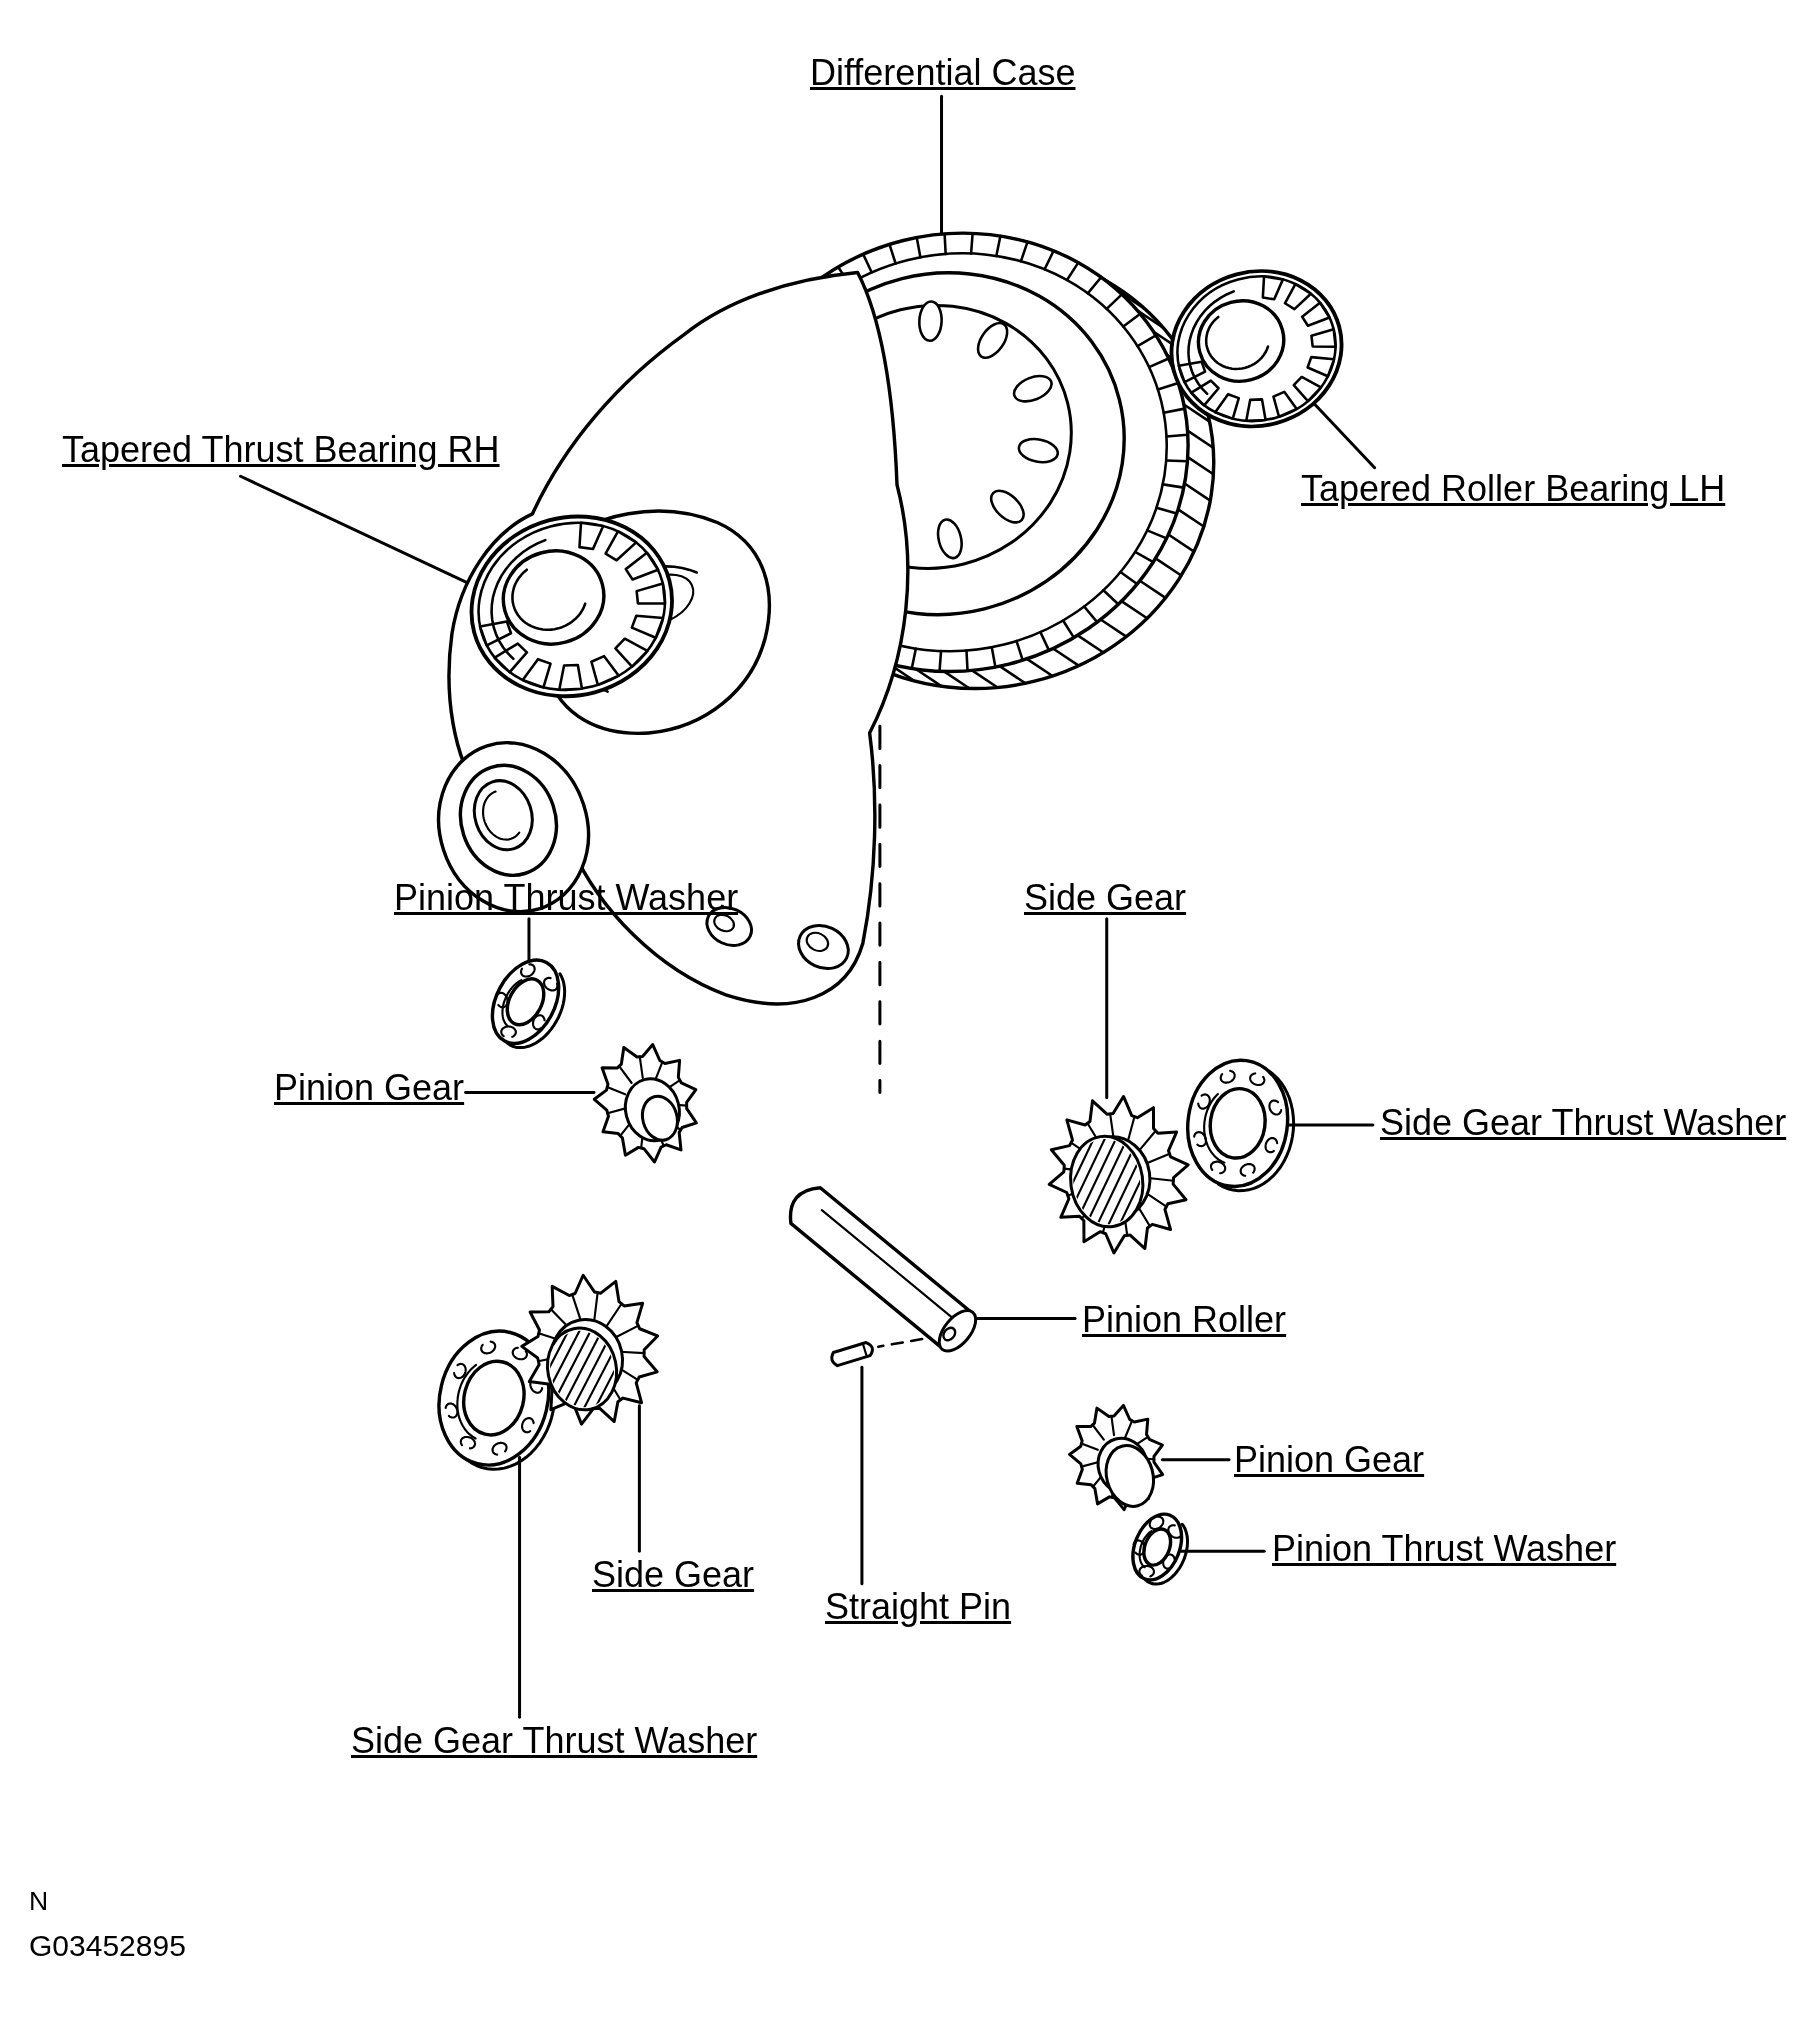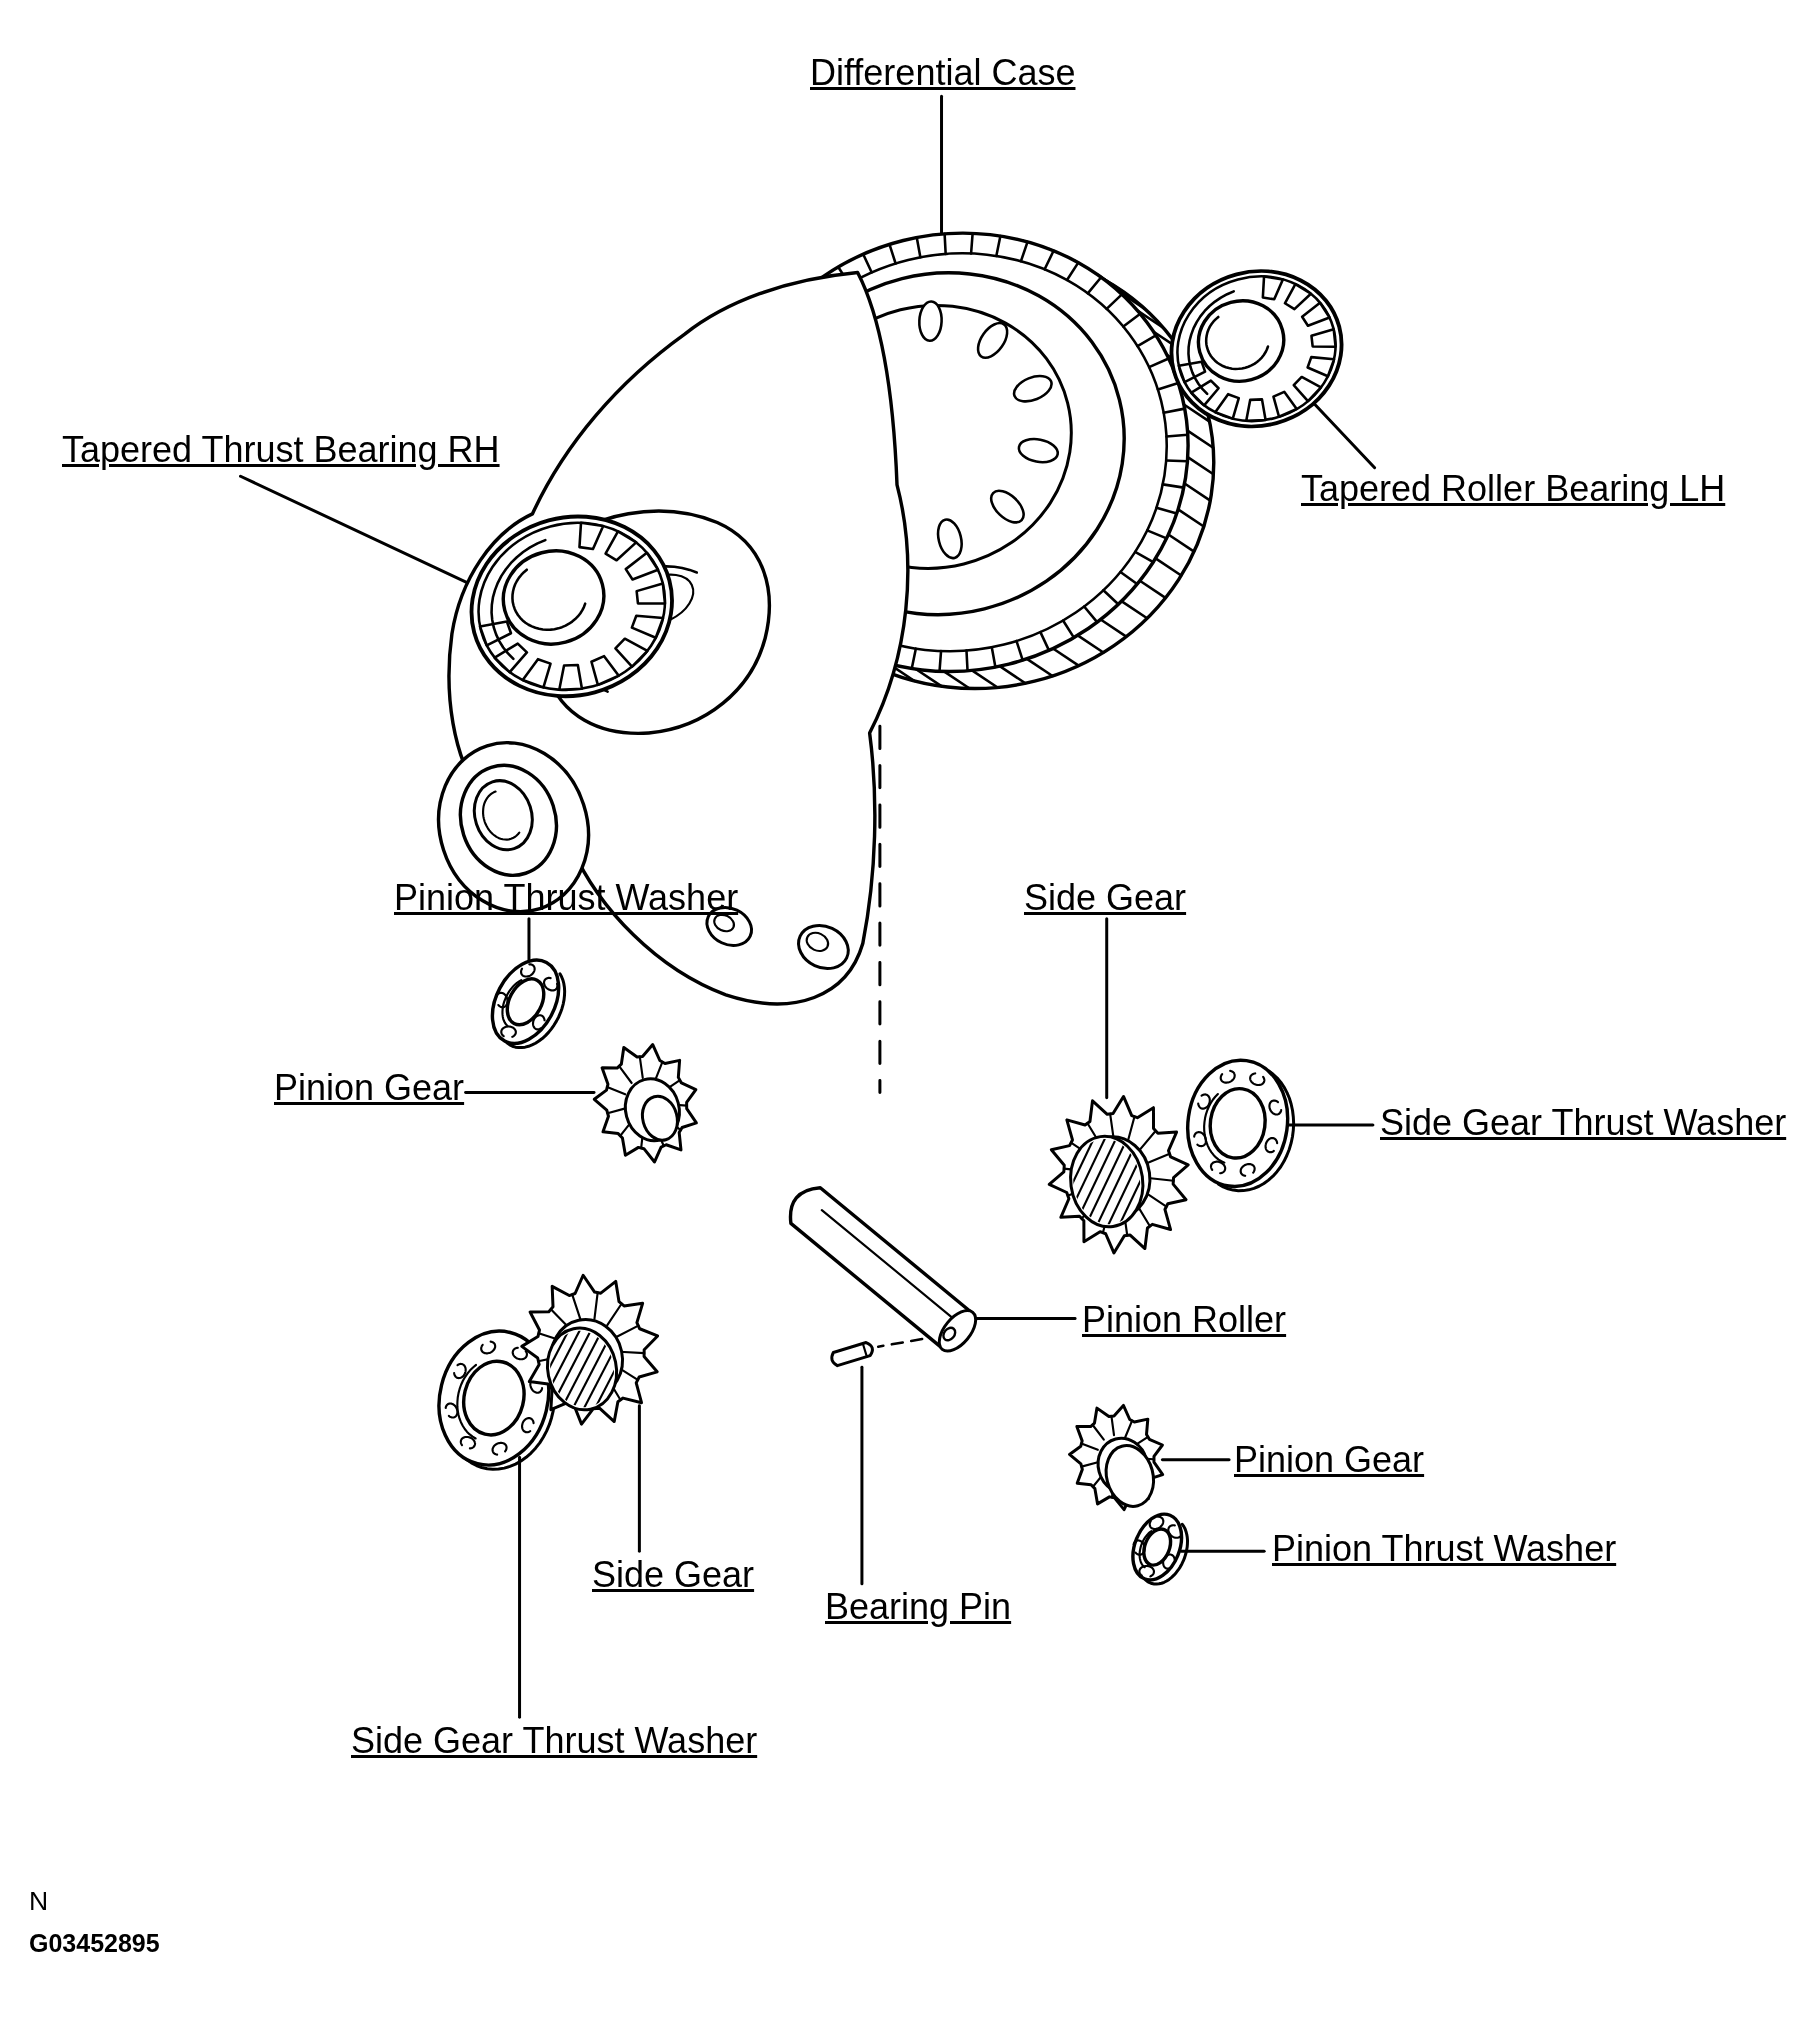--- a/index.html
+++ b/index.html
@@ -1,21 +1,21 @@
 <!DOCTYPE html>
 <html style="font-size:13.7px"><head>
 <meta charset="utf-8">
 <style>
   html,body{margin:0;padding:0;background:#ffffff;}
   body{width:1818px;height:2019px;position:relative;overflow:hidden;
        font-family:"Liberation Sans", sans-serif;color:#000;}
   #scene{position:absolute;left:0;top:0;}
   .callout{position:absolute;font-size:36px;line-height:1.1;white-space:nowrap;color:#000;text-decoration:underline;}
   .footnote{position:absolute;font-size:26.5px;white-space:nowrap;color:#000;}
-  .figcode{position:absolute;font-size:25px;white-space:nowrap;color:#000;font-weight:bold;}
+  .figcode{position:absolute;font-size:30px;white-space:nowrap;color:#000;}
 </style>
 </head>
 <body>
 
 <svg id="scene" width="1818" height="2019" viewBox="0 0 2124 2358">
     <g>
       <line x1="1100" y1="112" x2="1100" y2="281" stroke="#000" stroke-width="3.5" stroke-linecap="round"></line>
       <line x1="281" y1="556" x2="575" y2="694" stroke="#000" stroke-width="3.5" stroke-linecap="round"></line>
       <line x1="1520" y1="455" x2="1606" y2="546" stroke="#000" stroke-width="3.5" stroke-linecap="round"></line>
       <line x1="618" y1="1073" x2="618" y2="1126" stroke="#000" stroke-width="3.5" stroke-linecap="round"></line>
@@ -348,19 +348,19 @@
 <div class="callout" style="left:810px;top:53px">Differential Case</div>
 <div class="callout" style="left:62px;top:430px">Tapered Thrust Bearing RH</div>
 <div class="callout" style="left:1301px;top:469px">Tapered Roller Bearing LH</div>
 <div class="callout" style="left:394px;top:878px">Pinion Thrust Washer</div>
 <div class="callout" style="left:274px;top:1068px">Pinion Gear</div>
 <div class="callout" style="left:1024px;top:878px">Side Gear</div>
 <div class="callout" style="left:1380px;top:1103px">Side Gear Thrust Washer</div>
 <div class="callout" style="left:1082px;top:1300px">Pinion Roller</div>
 <div class="callout" style="left:1234px;top:1440px">Pinion Gear</div>
 <div class="callout" style="left:1272px;top:1529px">Pinion Thrust Washer</div>
-<div class="callout" style="left:825px;top:1587px">Bearing Pin</div>
+<div class="callout" style="left:825px;top:1587px">Straight Pin</div>
 <div class="callout" style="left:592px;top:1555px">Side Gear</div>
 <div class="callout" style="left:351px;top:1721px">Side Gear Thrust Washer</div>
 
 <div class="footnote" style="left:29px;top:1886px">N</div>
 <div class="figcode" style="left:29px;top:1929px">G03452895</div>
 
 
 </body></html>

